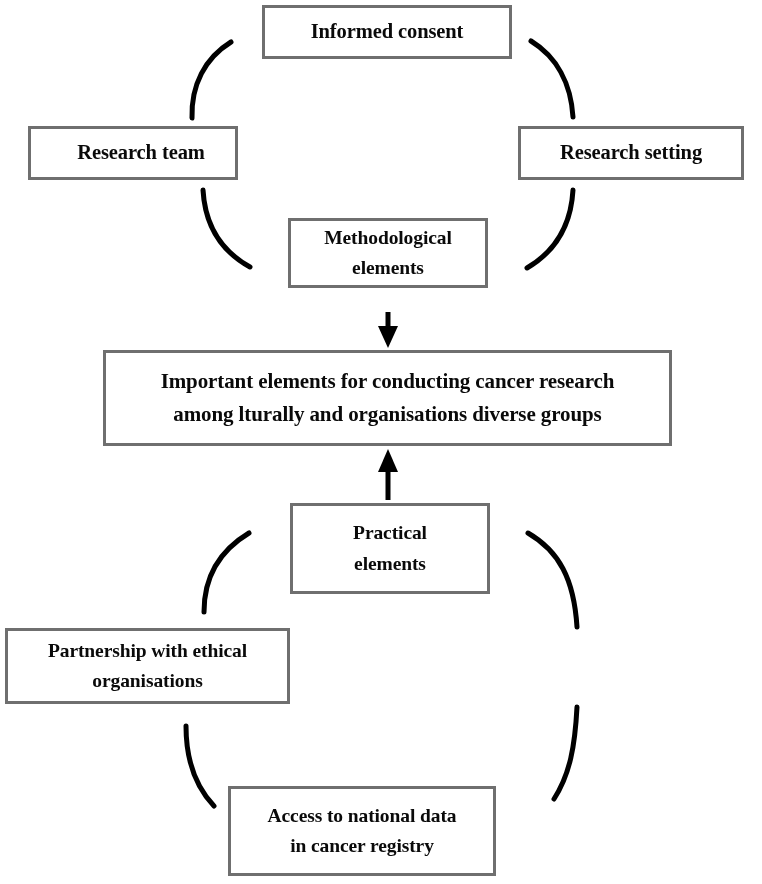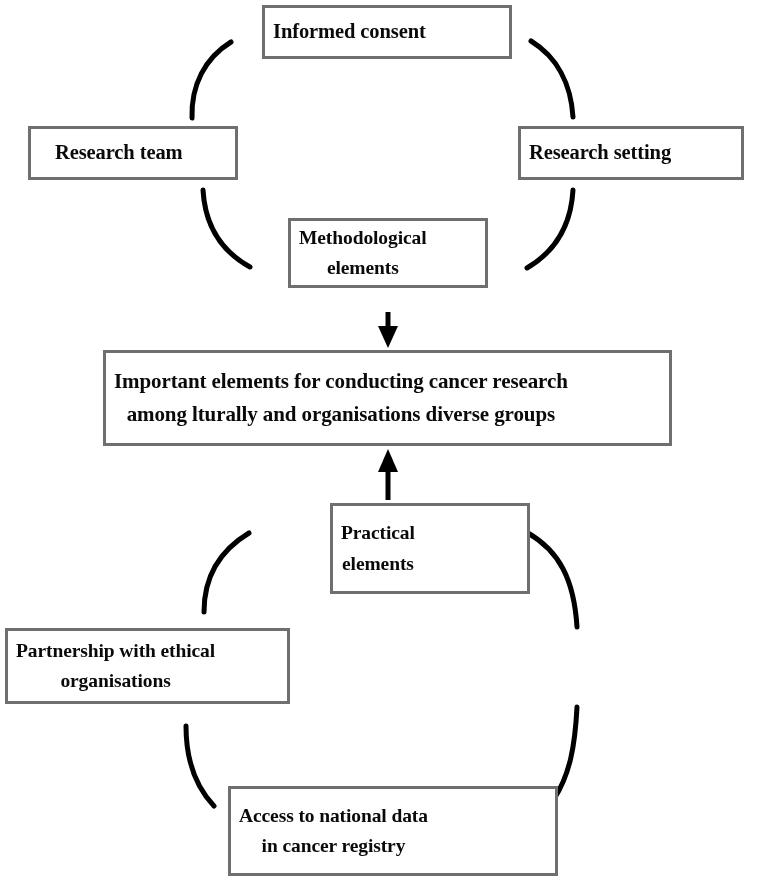--- a/index.html
+++ b/index.html
@@ -26,20 +26,21 @@
     height: 884px;
     pointer-events: none;
   }
   .node-box {
     position: absolute;
     box-sizing: border-box;
     background: #ffffff;
     border: 3px solid #6f6f6f;
     display: flex;
     align-items: center;
+    justify-content: center;
     text-align: center;
     color: #0a0a0a;
     font-weight: bold;
     line-height: 1.55;
     letter-spacing: -0.1px;
     z-index: 2;
   }
   .node-label {
     display: block;
     white-space: pre-line;
@@ -64,32 +65,31 @@
     left: 288px; top: 218px; width: 200px; height: 70px;
     font-size: 19.5px;
   }
   #node-central {
     left: 103px; top: 350px; width: 569px; height: 96px;
     font-size: 21px;
   }
   #node-practical-elements {
     left: 290px; top: 503px; width: 200px; height: 91px;
     font-size: 19.5px;
-    margin-left: 40px;
   }
   #node-partnership {
     left: 5px; top: 628px; width: 285px; height: 76px;
     font-size: 19.5px;
   }
   #node-resources-management {
     left: 502px; top: 643px; width: 256px; height: 54px;
     font-size: 19.5px;
   }
   #node-access-national-data {
-    left: 228px; top: 786px; width: 330px; height: 90px;
+    left: 228px; top: 786px; width: 268px; height: 90px;
     font-size: 19.5px;
   }
 </style>
 </head>
 <body>
 
 <div id="diagram-root">
 
   <svg id="arc-layer" viewBox="0 0 762 884" width="762" height="884" xmlns="http://www.w3.org/2000/svg" aria-hidden="true">
 

